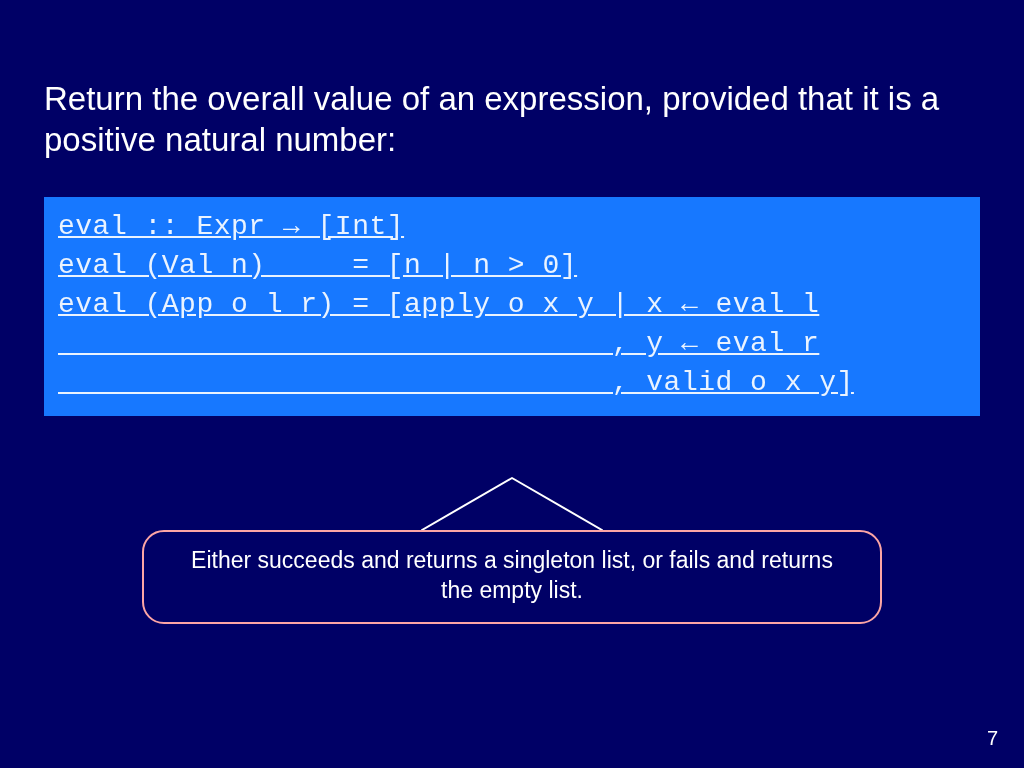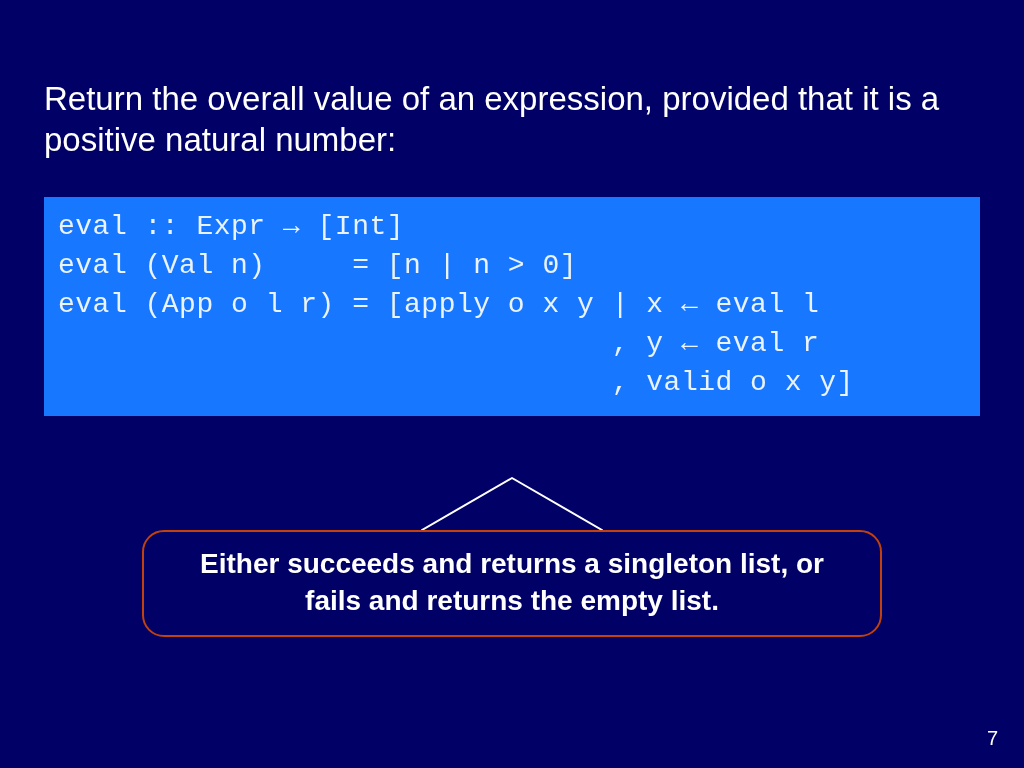--- a/index.html
+++ b/index.html
@@ -22,38 +22,39 @@
   }
   .codebox {
     background: #1778ff;
     color: #eaf3ff;
     font-family: "Lucida Console", Consolas, "Courier New", monospace;
     font-size: 28px;
     line-height: 1.4;
     padding: 10px 14px 14px 14px;
     white-space: pre;
     letter-spacing: 0.5px;
+    text-decoration: underline;
   }
   .callout-wrap {
     position: relative;
     margin: 56px auto 0 auto;
     width: 740px;
   }
   .pointer {
     display: block;
     margin: 0 auto;
   }
   .callout-box {
-    border: 2px solid #c2410c;
+    border: 2px solid #fca5a5;
     border-radius: 22px;
     padding: 14px 30px 16px 30px;
     text-align: center;
-    font-size: 28px;
+    font-size: 23px;
     line-height: 1.3;
-    font-weight: 700;
+    font-weight: 400;
   }
   .pagenum {
     position: absolute;
     right: 26px;
     bottom: 18px;
     font-size: 20px;
     color: #ffffff;
   }
 </style>
 </head>

